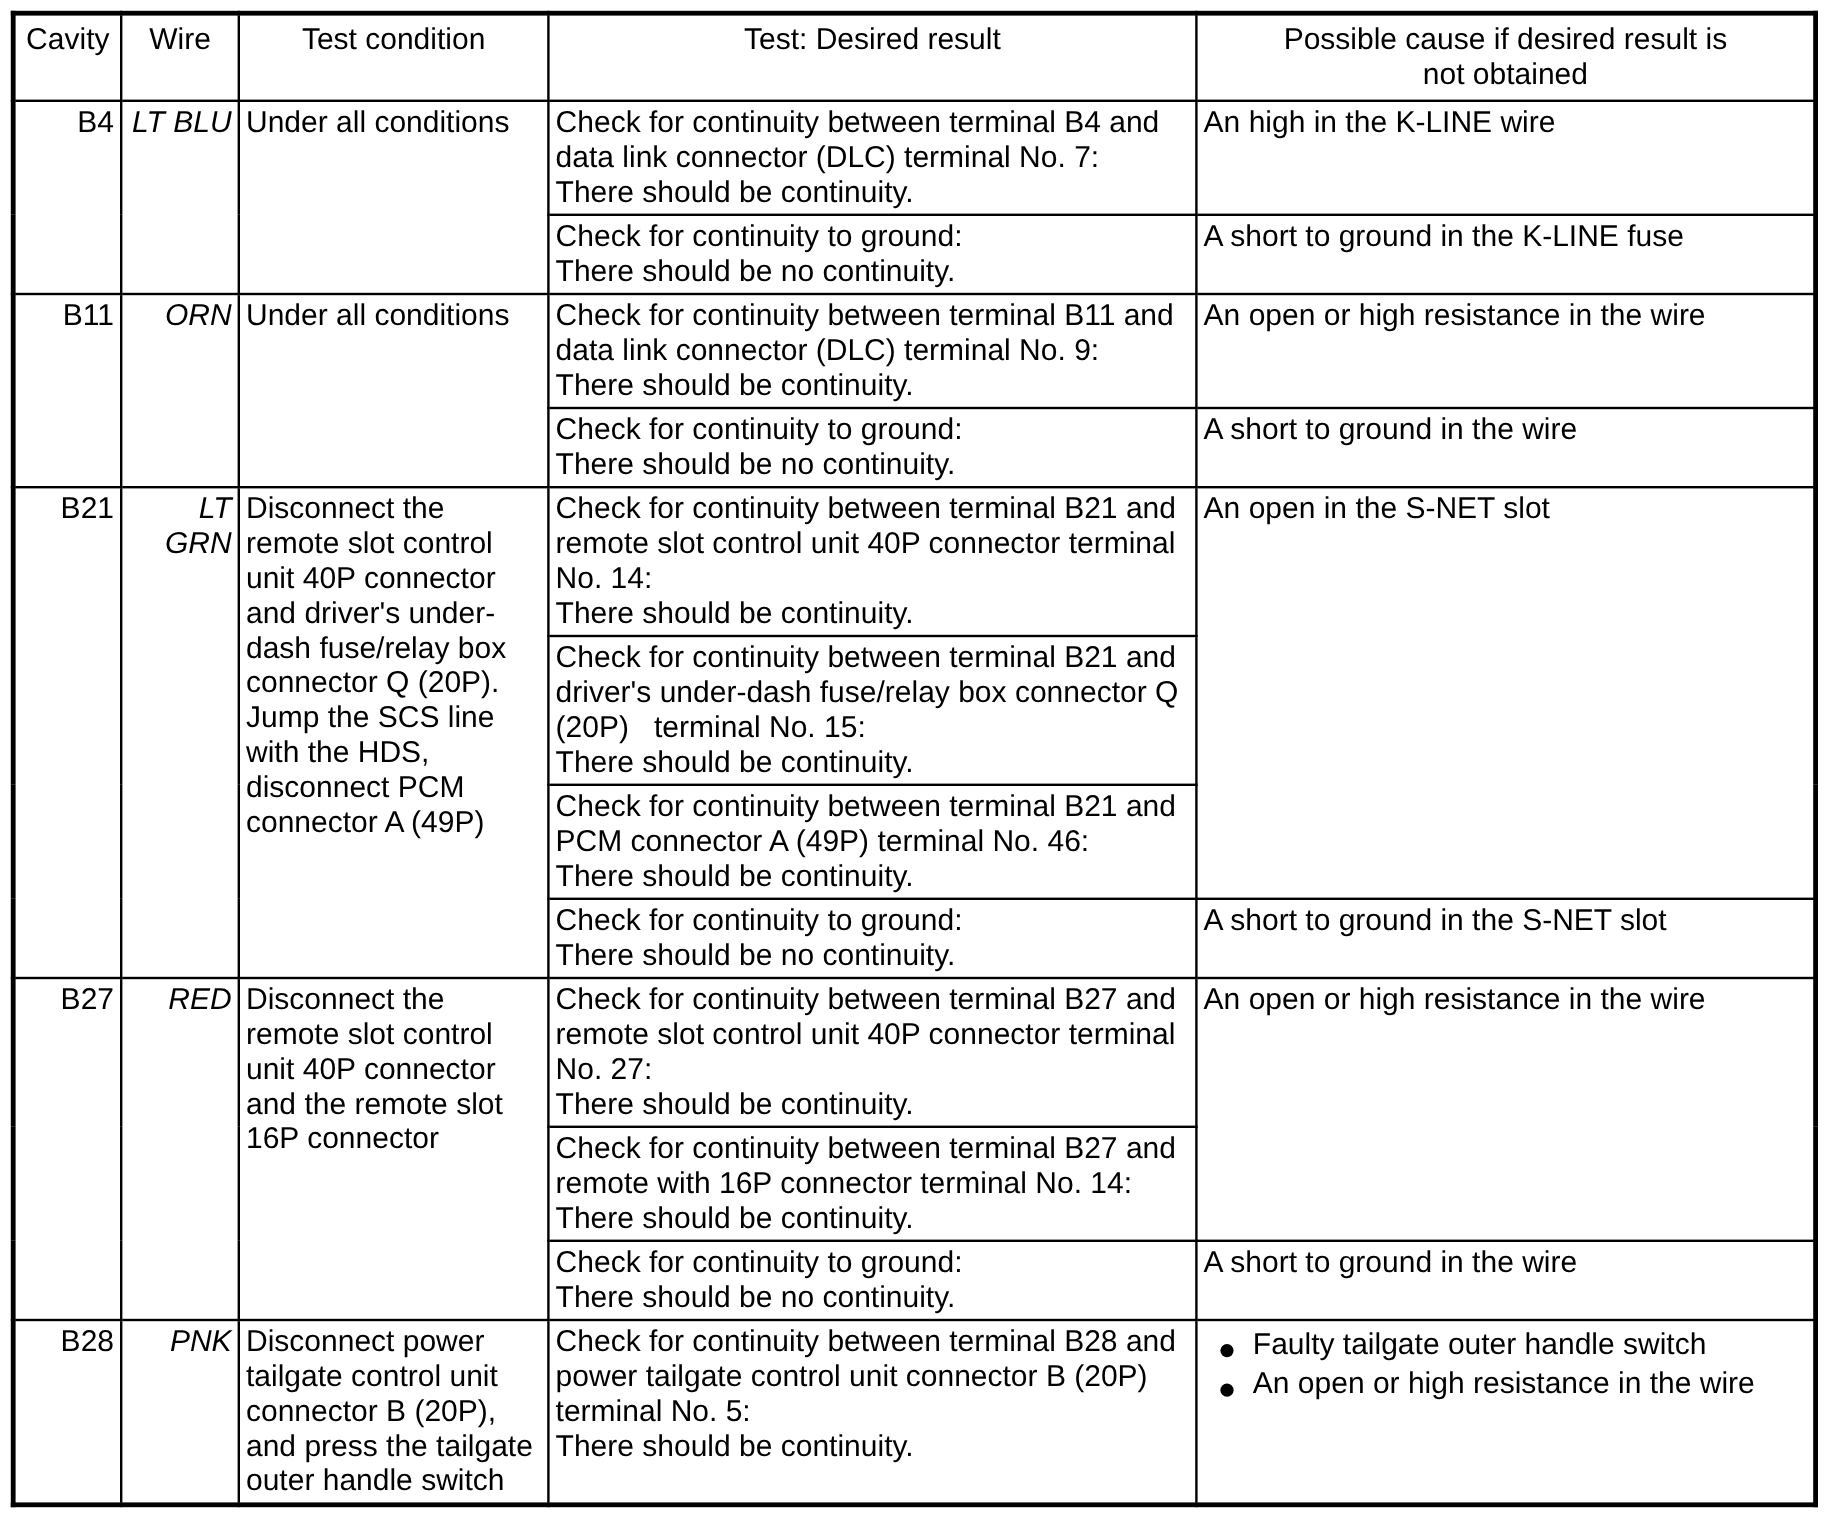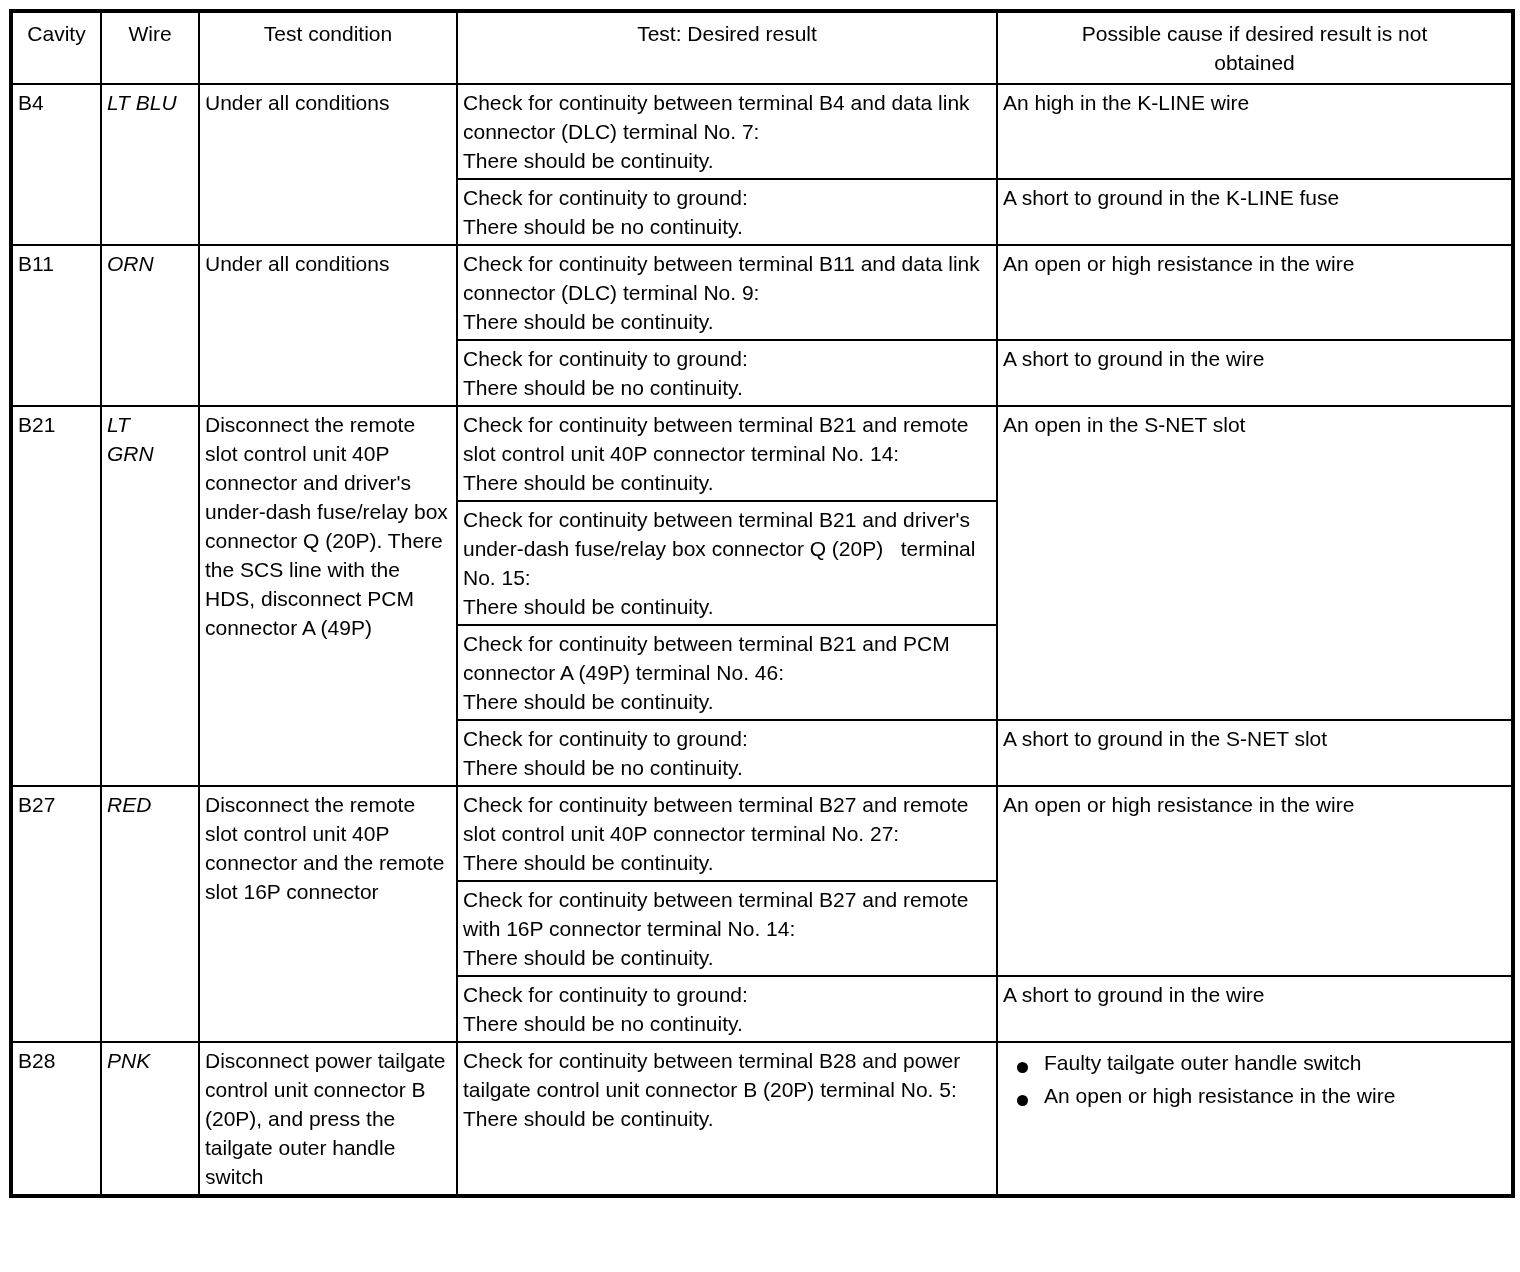--- a/index.html
+++ b/index.html
@@ -13,49 +13,48 @@
     color: #000000;
   }
   .page {
     padding: 9px 9px;
   }
   table.tbl {
     border-collapse: collapse;
     table-layout: fixed;
     width: 1502px;
     border: 4px solid #000000;
-    font-size: 21px;
+    font-size: 25px;
     line-height: 29px;
   }
   .tbl th, .tbl td {
     border: 2px solid #000000;
     vertical-align: top;
     padding: 3px 5px;
     overflow: hidden;
   }
   .tbl th {
     font-weight: normal;
     text-align: center;
     padding-top: 6px;
     padding-bottom: 6px;
   }
   th .hdr-wrap {
     display: inline-block;
     max-width: 385px;
   }
   td.cavity, td.wire {
-    text-align: left;
+    text-align: right;
   }
   td.wire {
     white-space: pre-line;
     font-style: italic;
   }
   td.cond, td.test, td.cause {
     text-align: left;
-    border-radius: 32px;
   }
   .check-text, .result-text {
     
   }
   .bullet-list {
     padding: 2px 0 0 14px;
   }
   .bullet-row {
     display: flex;
     align-items: center;
@@ -125,21 +124,21 @@
         <div class="check-text">Check for continuity to ground:</div>
         <div class="result-text">There should be no continuity.</div>
       </td>
       <td class="cause">A short to ground in the wire</td>
     </tr>
 
     <tr>
       <td class="cavity" rowspan="4">B21</td>
       <td class="wire" rowspan="4">LT
 GRN</td>
-      <td class="cond" rowspan="4">Disconnect the remote slot control unit 40P connector and driver's under-dash fuse/relay box connector Q (20P). There the SCS line with the HDS, disconnect PCM connector A (49P)</td>
+      <td class="cond" rowspan="4">Disconnect the remote slot control unit 40P connector and driver's under-dash fuse/relay box connector Q (20P). Jump the SCS line with the HDS, disconnect PCM connector A (49P)</td>
       <td class="test">
         <div class="check-text">Check for continuity between terminal B21 and remote slot control unit 40P connector terminal No. 14:</div>
         <div class="result-text">There should be continuity.</div>
       </td>
       <td class="cause" rowspan="3">An open in the S-NET slot</td>
     </tr>
     <tr>
       <td class="test">
         <div class="check-text">Check for continuity between terminal B21 and driver's under-dash fuse/relay box connector Q (20P)&nbsp;&nbsp; terminal No. 15:</div>
         <div class="result-text">There should be continuity.</div>

